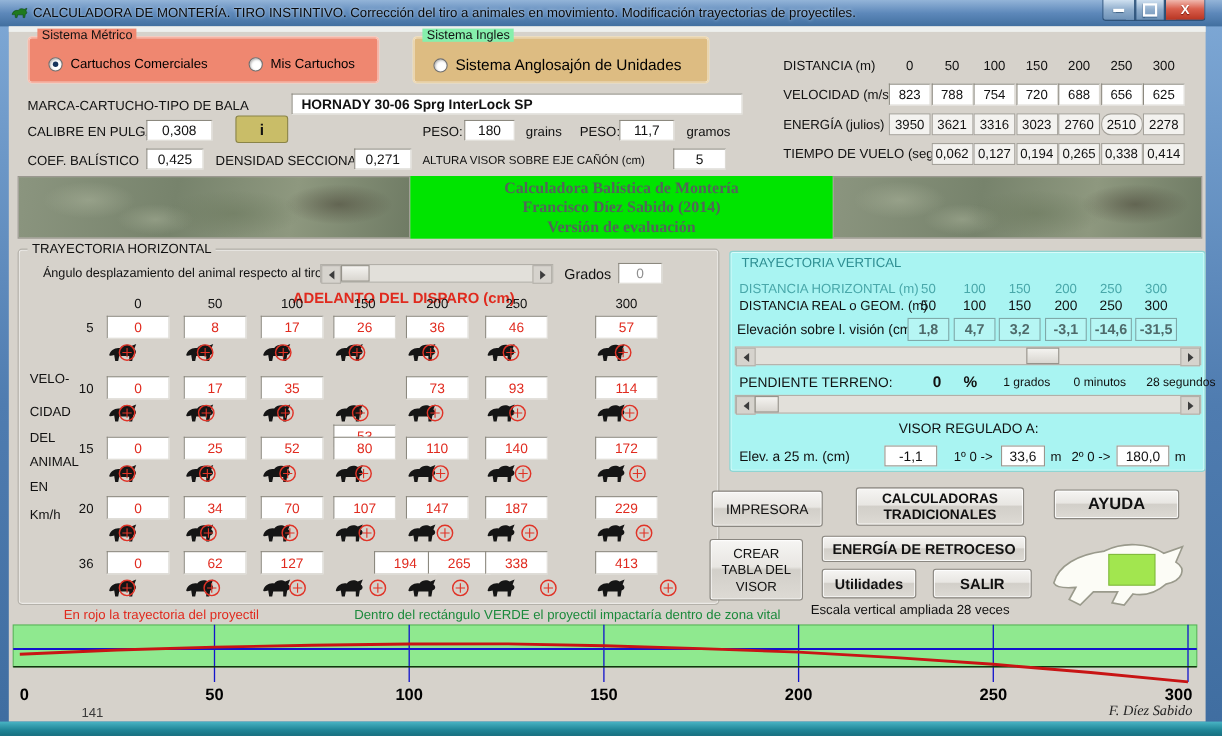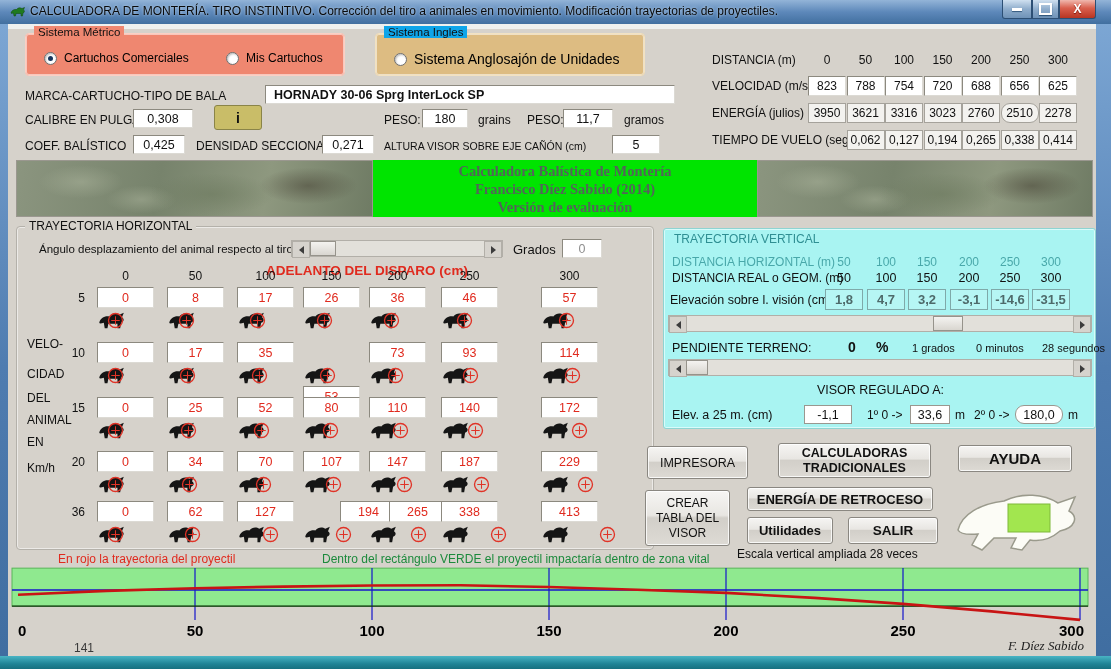--- a/index.html
+++ b/index.html
@@ -95,21 +95,21 @@
       <span class="rad on"></span>
       <span style="font-size:12px;">Cartuchos Comerciales</span>
     </div>
     <div style="position:absolute;left:200px;top:17px;display:flex;align-items:center;gap:7px;">
       <span class="rad"></span>
       <span style="font-size:12px;">Mis Cartuchos</span>
     </div>
   </div>
 
   <div class="gb" style="left:375px;top:33px;width:270px;height:43px;background:#ddbc82;border-color:#f2e2c2;">
-    <span class="lg" style="background:#0ea5e9;">Sistema Ingles</span>
+    <span class="lg" style="background:#86efac;">Sistema Ingles</span>
     <div style="position:absolute;left:18px;top:17px;display:flex;align-items:center;gap:7px;">
       <span class="rad"></span>
       <span style="font-size:14px;">Sistema Anglosajón de Unidades</span>
     </div>
   </div>
 
   <div id="btable" style="position:absolute;left:700px;top:50px;width:396px;height:106px;">
     <span class="lbl" style="left:12px;top:3px;">DISTANCIA (m)</span>
     <span class="lbl" style="left:12px;top:29px;">VELOCIDAD (m/seg)</span>
     <span class="lbl" style="left:12px;top:56px;">ENERGÍA (julios)</span>
@@ -528,21 +528,21 @@
     <span class="vlbl" style="left:8px;top:179px;font-size:12.5px;">Elev. a 25 m. (cm)</span>
     <div class="wsmall" style="left:140px;top:176px;width:48px;height:19px;">
         <span>-1,1</span>
       </div>
     <span class="vlbl" style="left:203px;top:179px;">1º 0 -&gt;</span>
     <div class="wsmall" style="left:246px;top:176px;width:40px;height:19px;">
         <span>33,6</span>
       </div>
     <span class="vlbl" style="left:291px;top:179px;">m</span>
     <span class="vlbl" style="left:310px;top:179px;">2º 0 -&gt;</span>
-    <div class="wsmall" style="left:351px;top:176px;width:48px;height:19px;border-radius:9px;">
+    <div class="wsmall" style="left:351px;top:176px;width:48px;height:19px;">
         <span>180,0</span>
       </div>
     <span class="vlbl" style="left:404px;top:179px;">m</span>
   </div>
 
   <div class="btn" style="left:647px;top:446px;width:101px;height:33px;font-size:12.5px;">
       <span>IMPRESORA</span>
     </div>
   <div class="btn" style="left:778px;top:443px;width:153px;height:35px;font-weight:bold;font-size:12.5px;line-height:15px;">
       <span style="width:140px;">CALCULADORAS TRADICIONALES</span>

